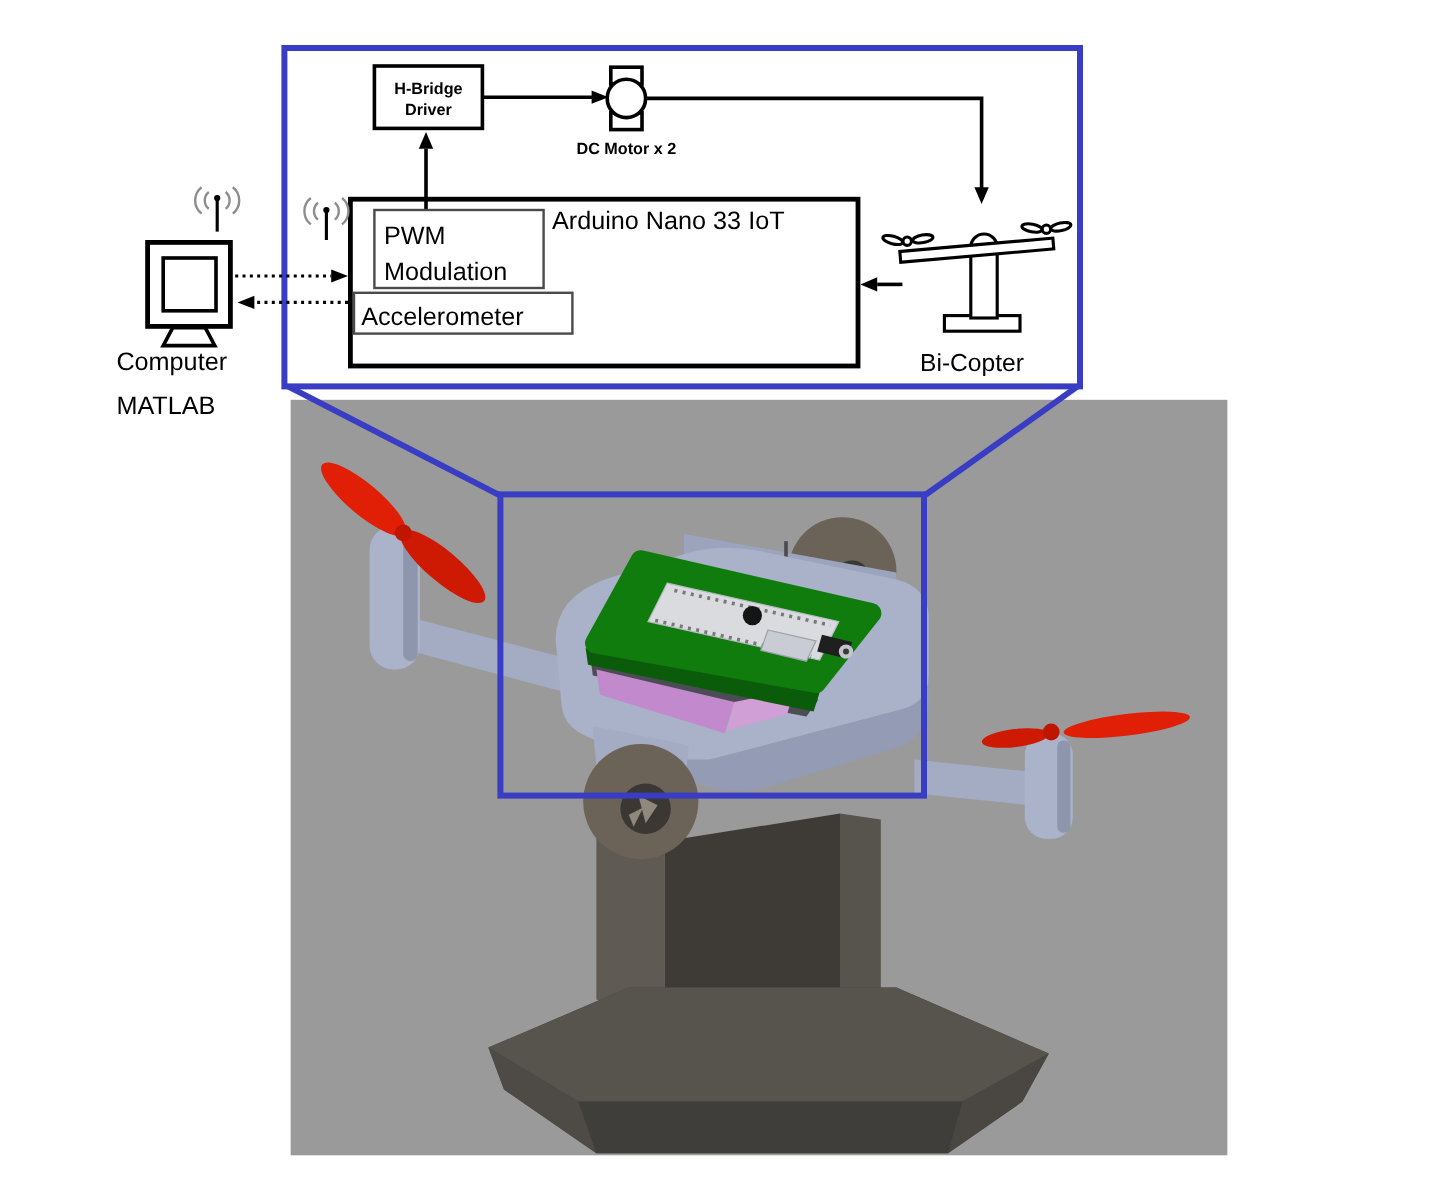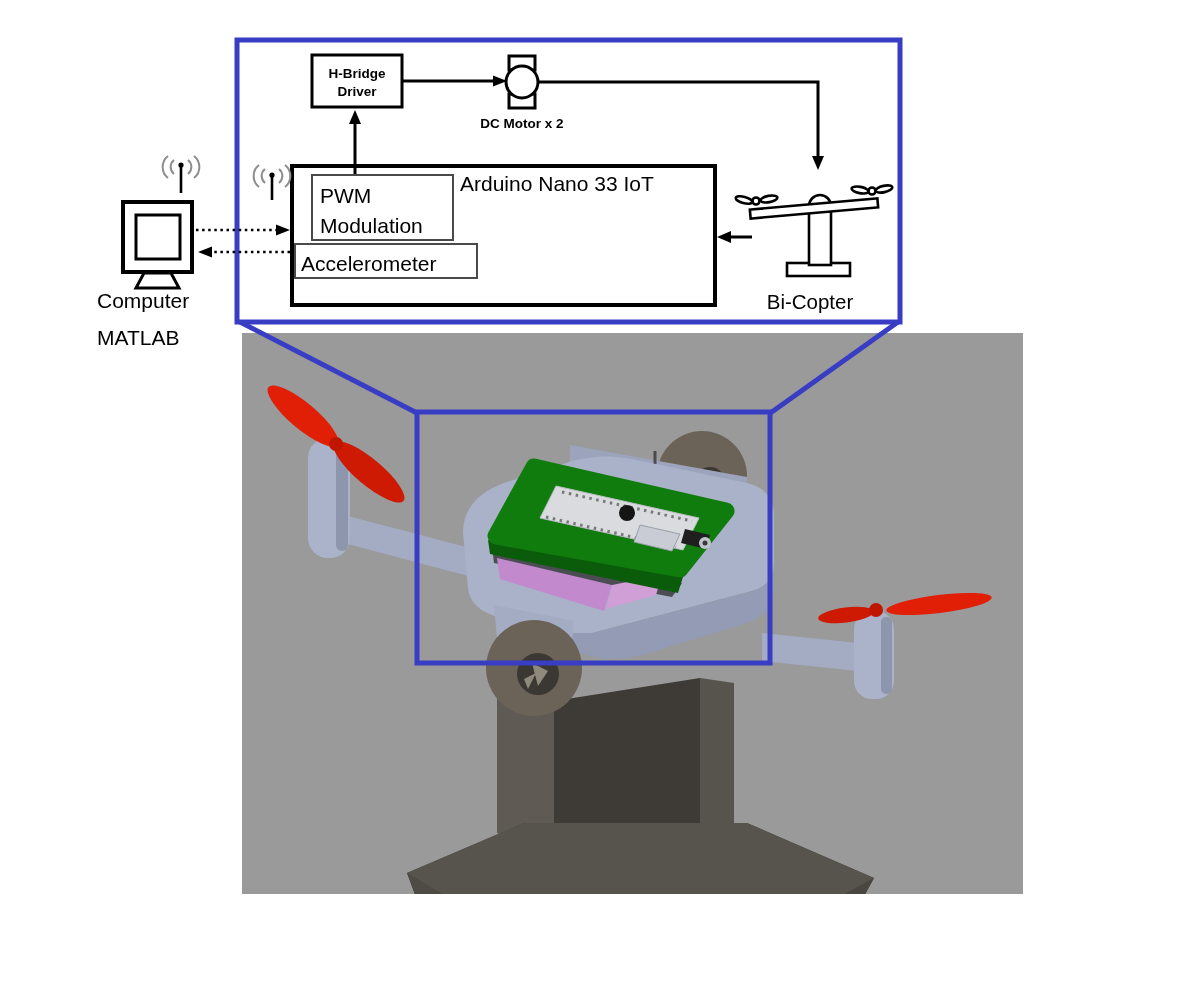--- a/index.html
+++ b/index.html
@@ -1,16 +1,16 @@
 <!DOCTYPE html>
 <html><head>
 <meta charset="utf-8">
 <style>
   html,body{margin:0;padding:0;background:#ffffff;}
-  .stage{position:relative;width:1200px;height:894px;background:#ffffff;overflow:hidden;}
+  .stage{position:relative;width:1200px;height:1001px;background:#ffffff;overflow:hidden;}
   svg{display:block;}
   text{font-family:"Liberation Sans","DejaVu Sans",sans-serif;fill:#000;}
   .t21{font-size:21px;}
   .t20{font-size:20.5px;}
   .t13{font-size:13.5px;font-weight:600;}
   .box{fill:#fff;stroke:#000;}
   .bw3{stroke-width:3;}
   .bw4{stroke-width:4;}
   .thin{fill:#fff;stroke:#4a4a4a;stroke-width:2;}
   .ln{stroke:#000;stroke-width:3;fill:none;}

